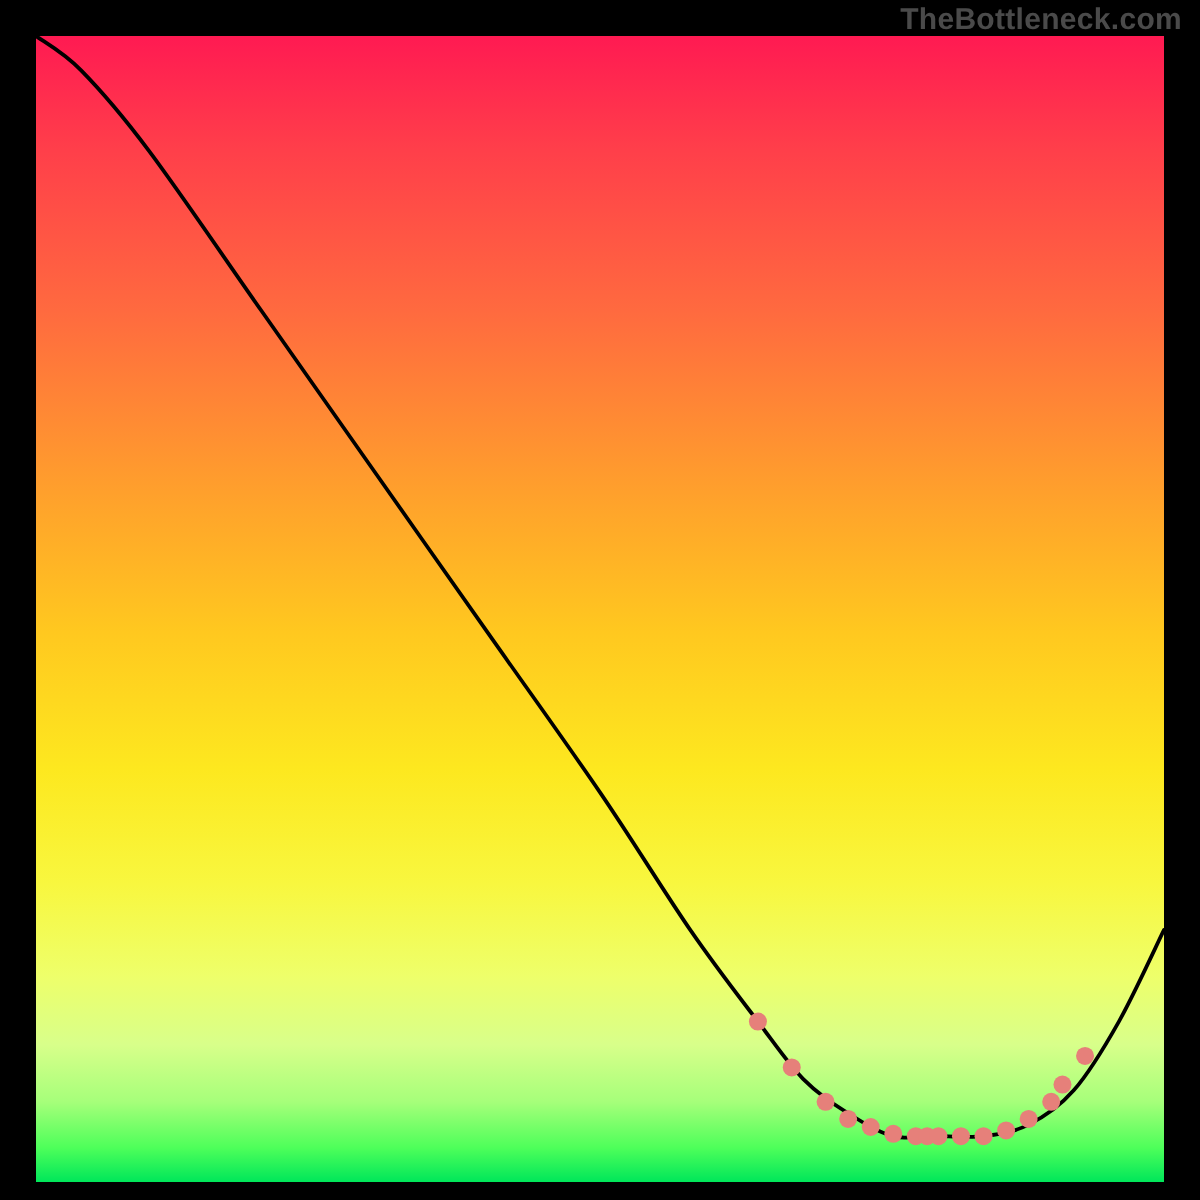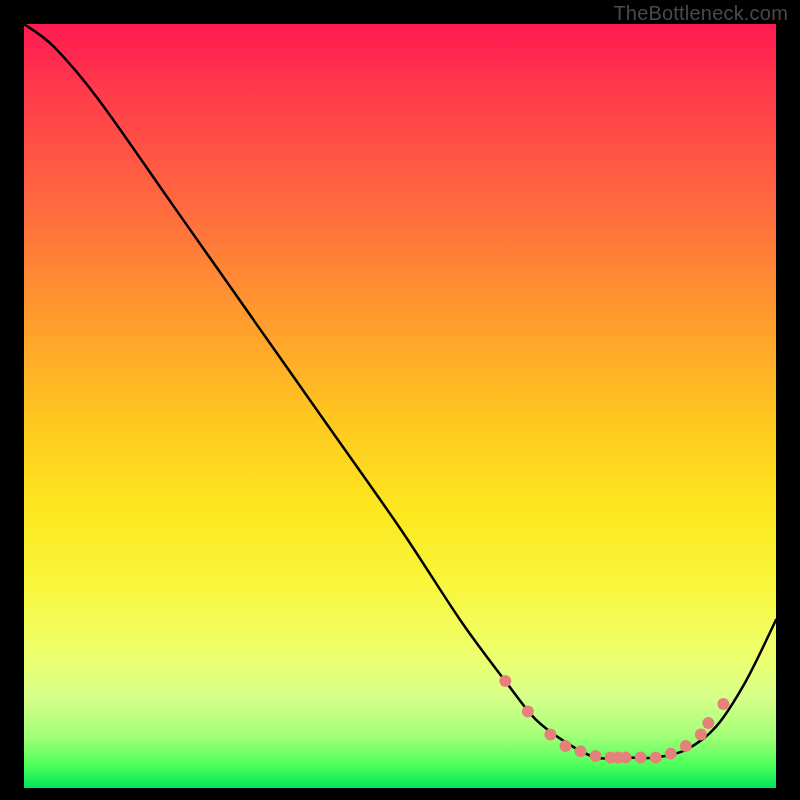--- a/index.html
+++ b/index.html
@@ -41,21 +41,21 @@
       #4eff5a 97%,
       #00e65a 100%
     );
   }
   .watermark {
     position: absolute;
     top: 2px;
     right: 12px;
     color: #4a4a4a;
     font-size: 20px;
-    font-weight: 400;
+    font-weight: 700;
     letter-spacing: 0.2px;
     user-select: none;
     text-align: center;
   }
   svg.curve {
     position: absolute;
     left: 0;
     top: 0;
     width: 752px;
     height: 764px;

